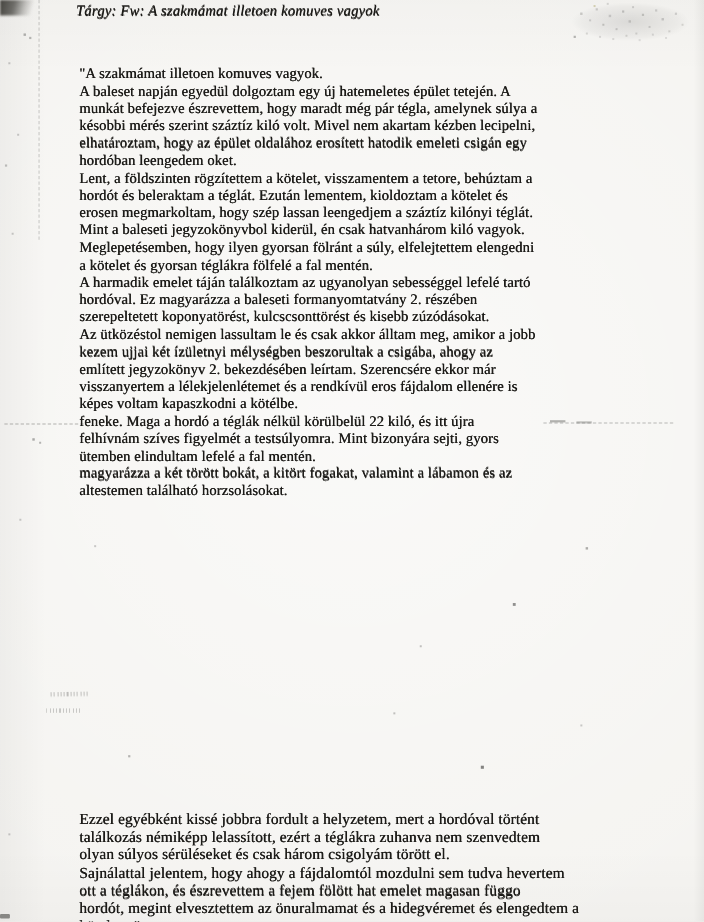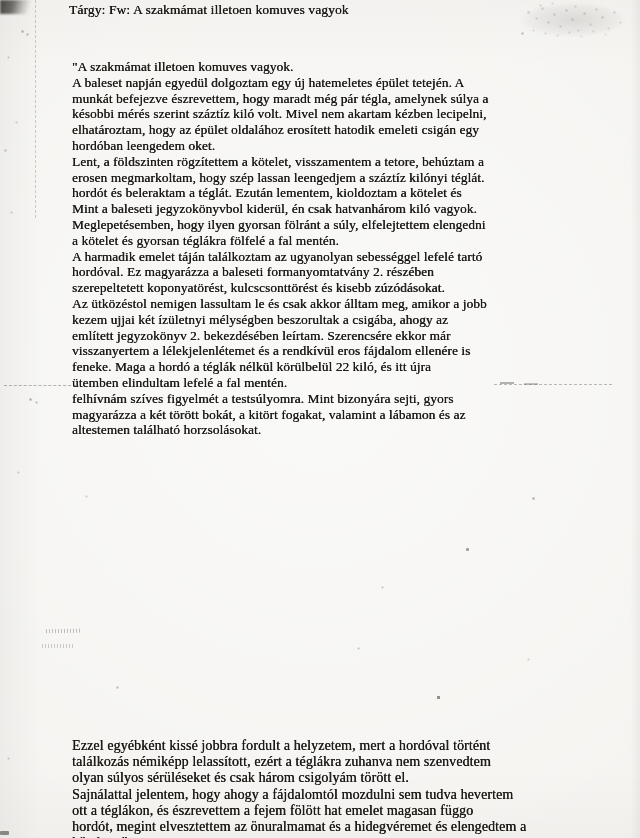--- a/index.html
+++ b/index.html
@@ -24,20 +24,21 @@
     pointer-events: none;
   }
 
   .subject {
     position: absolute; left: 69px; top: 2px;
     font-size: 13.4px; line-height: 16px;
     color: var(--ink, #1c1b18);
     letter-spacing: 0.15px;
     text-shadow: 0.3px 0.15px 0 currentColor;
     white-space: nowrap;
+    font-style: italic;
   }
   .text-block {
     position: absolute; left: 72px;
     color: var(--ink, #1c1b18);
     letter-spacing: 0.1px;
     text-shadow: 0.3px 0.15px 0 currentColor;
   }
   .block-1 { top: 59px;  font-size: 13.3px; line-height: 15.8px; }
   .block-2 { top: 738px; font-size: 14px; line-height: 16.2px; }
   .text-line { white-space: nowrap; }
@@ -134,35 +135,36 @@
   <div class="subject">Tárgy: Fw: A szakmámat illetoen komuves vagyok</div>
 
   <div class="text-block block-1">
       <div class="text-line">"A szakmámat illetoen komuves vagyok.</div>
       <div class="text-line">A baleset napján egyedül dolgoztam egy új hatemeletes épület tetején. A</div>
       <div class="text-line">munkát befejezve észrevettem, hogy maradt még pár tégla, amelynek súlya a</div>
       <div class="text-line">késobbi mérés szerint száztíz kiló volt. Mivel nem akartam kézben lecipelni,</div>
       <div class="text-line">elhatároztam, hogy az épület oldalához erosített hatodik emeleti csigán egy</div>
       <div class="text-line">hordóban leengedem oket.</div>
       <div class="text-line">Lent, a földszinten rögzítettem a kötelet, visszamentem a tetore, behúztam a</div>
+      <div class="text-line">hordót és beleraktam a téglát. Ezután lementem, kioldoztam a kötelet és</div>
       <div class="text-line">erosen megmarkoltam, hogy szép lassan leengedjem a száztíz kilónyi téglát.</div>
-      <div class="text-line">hordót és beleraktam a téglát. Ezután lementem, kioldoztam a kötelet és</div>
       <div class="text-line">Mint a baleseti jegyzokönyvbol kiderül, én csak hatvanhárom kiló vagyok.</div>
       <div class="text-line">Meglepetésemben, hogy ilyen gyorsan fölránt a súly, elfelejtettem elengedni</div>
       <div class="text-line">a kötelet és gyorsan téglákra fölfelé a fal mentén.</div>
       <div class="text-line">A harmadik emelet táján találkoztam az ugyanolyan sebességgel lefelé tartó</div>
       <div class="text-line">hordóval. Ez magyarázza a baleseti formanyomtatvány 2. részében</div>
       <div class="text-line">szerepeltetett koponyatörést, kulcscsonttörést és kisebb zúzódásokat.</div>
       <div class="text-line">Az ütközéstol nemigen lassultam le és csak akkor álltam meg, amikor a jobb</div>
       <div class="text-line">kezem ujjai két ízületnyi mélységben beszorultak a csigába, ahogy az</div>
       <div class="text-line">említett jegyzokönyv 2. bekezdésében leírtam. Szerencsére ekkor már</div>
       <div class="text-line">visszanyertem a lélekjelenlétemet és a rendkívül eros fájdalom ellenére is</div>
+      <div class="text-line">képes voltam kapaszkodni a kötélbe.</div>
       <div class="text-line">feneke. Maga a hordó a téglák nélkül körülbelül 22 kiló, és itt újra</div>
+      <div class="text-line">felhívnám szíves figyelmét a testsúlyomra. Mint bizonyára sejti, gyors</div>
       <div class="text-line">ütemben elindultam lefelé a fal mentén.</div>
-      <div class="text-line">felhívnám szíves figyelmét a testsúlyomra. Mint bizonyára sejti, gyors</div>
       <div class="text-line">magyarázza a két törött bokát, a kitört fogakat, valamint a lábamon és az</div>
       <div class="text-line">altestemen található horzsolásokat.</div>
     </div>
 
   <div class="text-block block-2">
       <div class="text-line">Ezzel egyébként kissé jobbra fordult a helyzetem, mert a hordóval történt</div>
       <div class="text-line">találkozás némiképp lelassított, ezért a téglákra zuhanva nem szenvedtem</div>
       <div class="text-line">olyan súlyos sérüléseket és csak három csigolyám törött el.</div>
       <div class="text-line">Sajnálattal jelentem, hogy ahogy a fájdalomtól mozdulni sem tudva hevertem</div>
       <div class="text-line">ott a téglákon, és észrevettem a fejem fölött hat emelet magasan függo</div>

